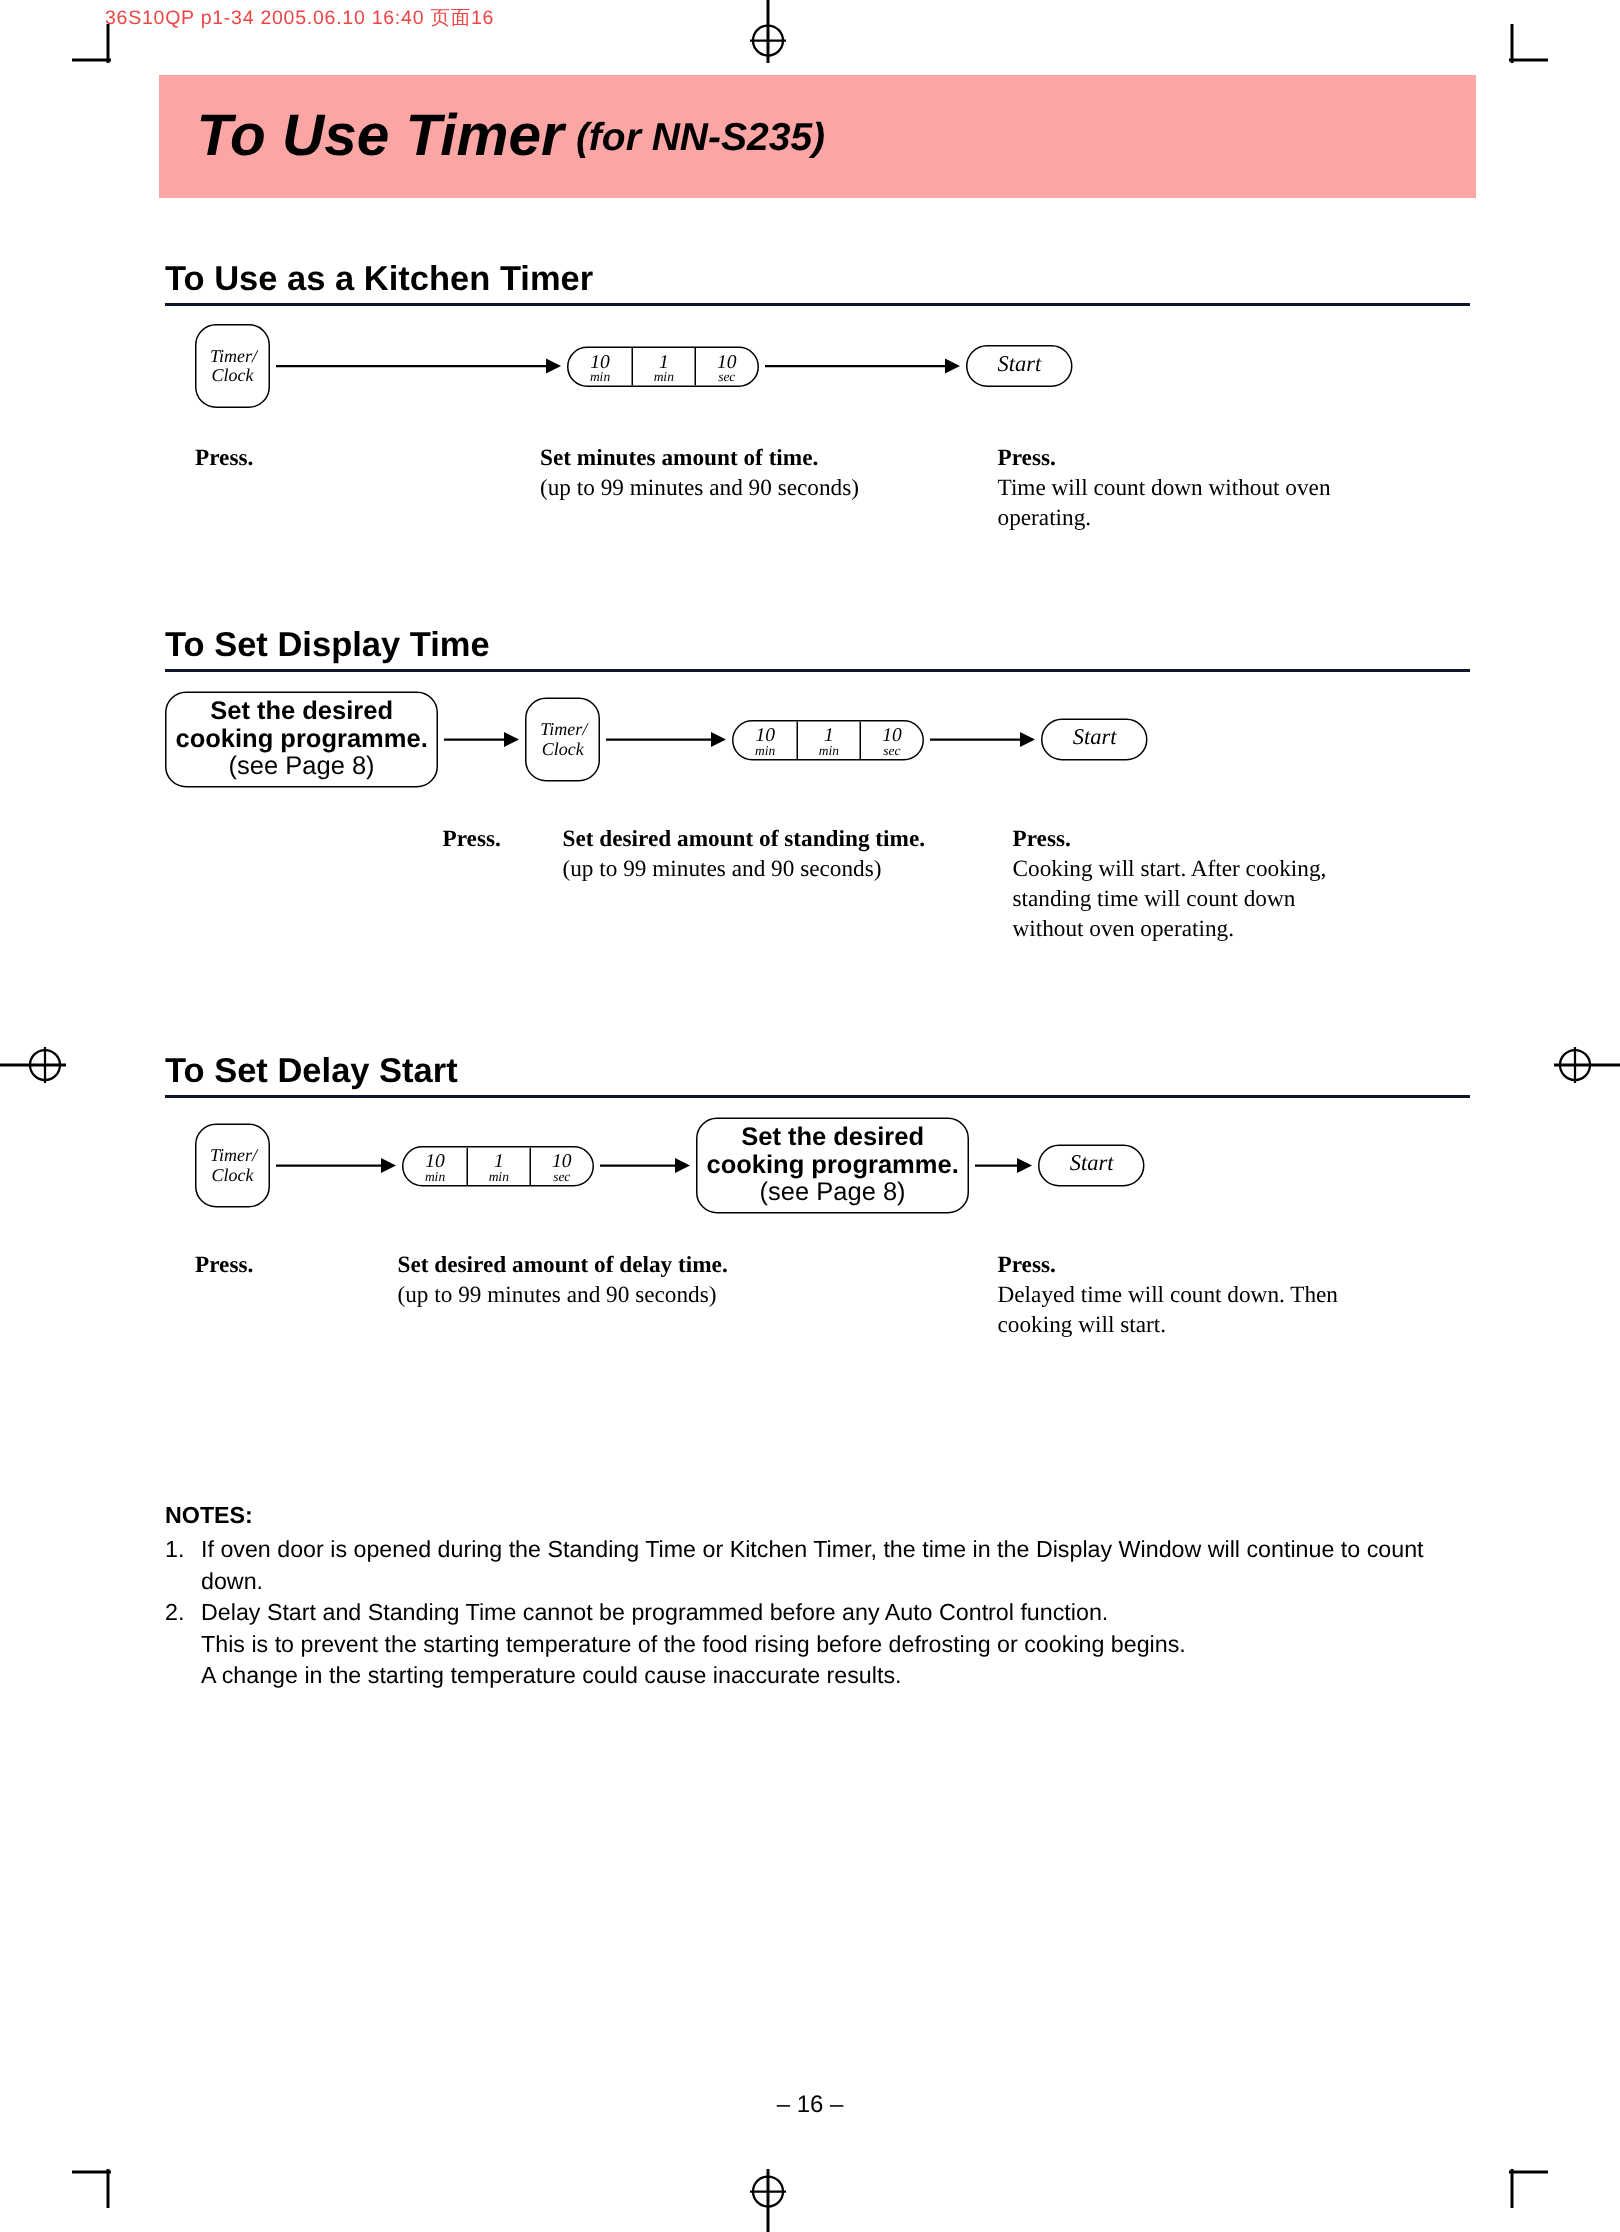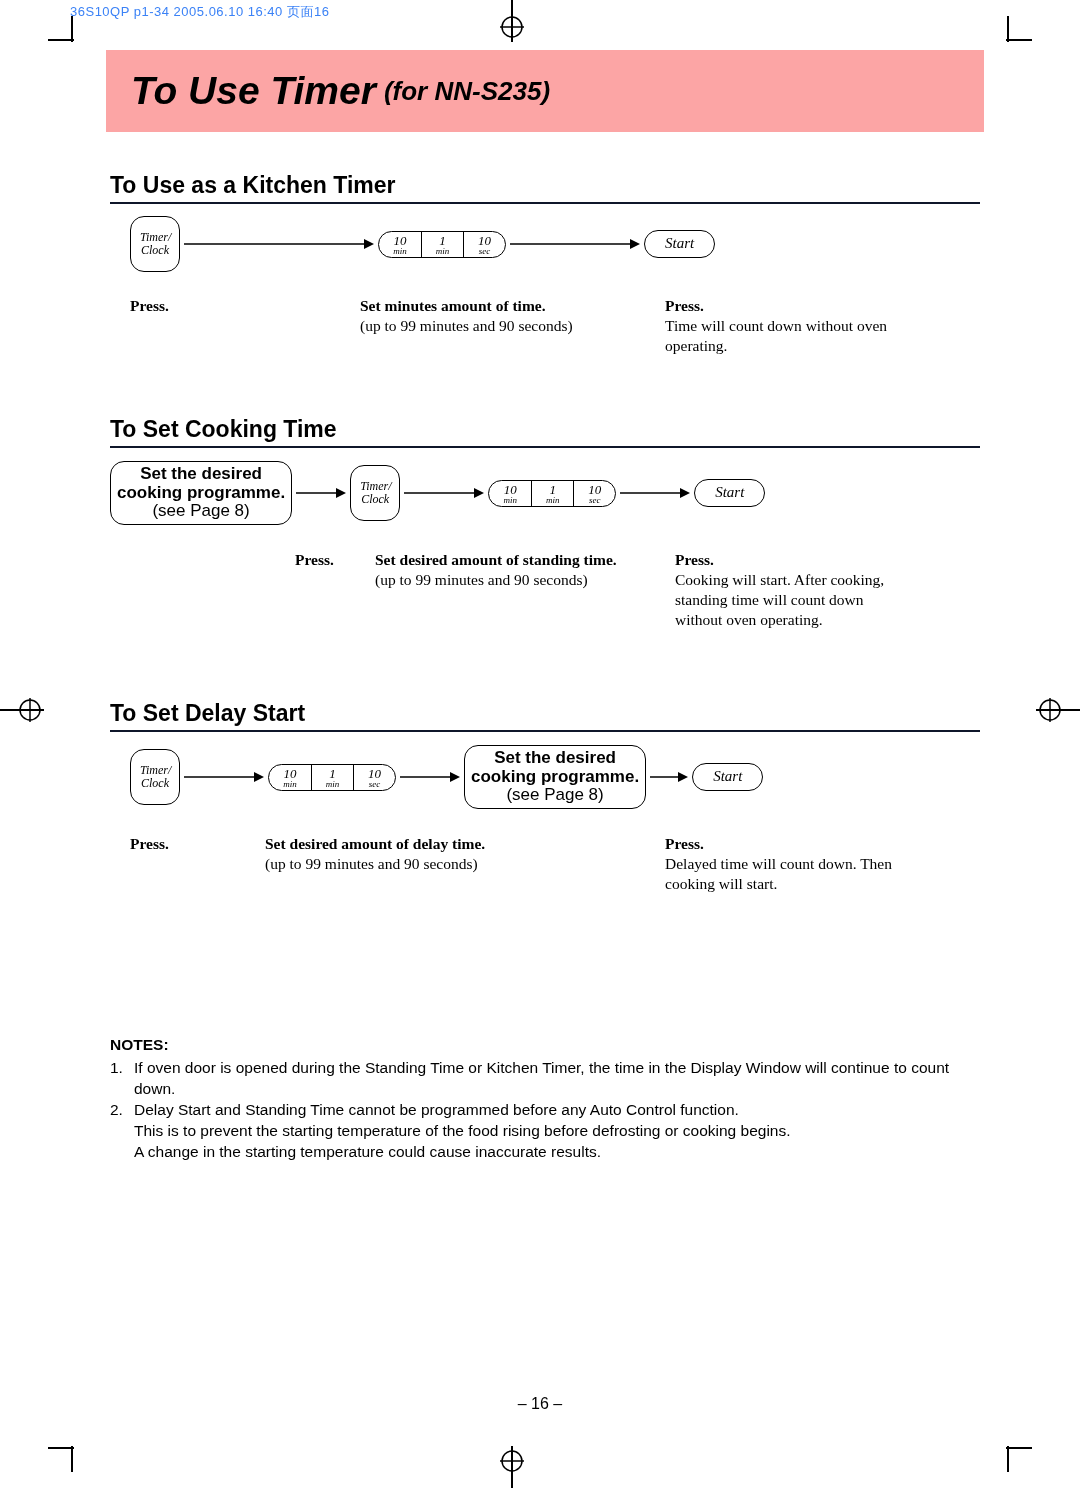--- a/index.html
+++ b/index.html
@@ -28,21 +28,21 @@
   
   .reg{position:absolute;}
   .reg svg{display:block;}
 
   .header-strip{
     position:absolute;
     left:70px;
     top:3px;
     font-size:13px;
     letter-spacing:0.5px;
-    color:#3b82f6;
+    color:#ef4444;
   }
 
   .content{
     position:absolute;
     left:var(--margin-l);
     right:var(--margin-r);
     top:var(--content-top);
   }
 
   
@@ -265,21 +265,21 @@
           </span>
         <span class="pill start">Start</span>
       </div>
     </div>
     <div class="captions" style="height:80px">
       <div class="cap" style="left:20px"><b>Press.</b></div>
       <div class="cap" style="left:250px;width:290px"><b>Set minutes amount of time.</b><br><span class="sub">(up to 99 minutes and 90 seconds)</span></div>
       <div class="cap" style="left:555px;width:230px"><b>Press.</b><br><span class="sub">Time will count down without oven operating.</span></div>
     </div>
 
-    <div class="section-title">To Set Cooking Time</div>
+    <div class="section-title">To Set Display Time</div>
     <div class="flow" style="height:60px;margin-top:30px">
       <div class="flow-row">
         <span class="pill prog"><span class="bold" style="white-space:pre-line">Set the desired
 cooking programme.</span><br><span>(see Page 8)</span></span>
         <span class="arrow">
             <svg width="50" height="12">
               <line x1="0" y1="6" x2="40" y2="6" stroke="#000" stroke-width="1.5"></line>
               <polygon points="40,1 50,6 40,11"></polygon>
             </svg>
           </span>
@@ -362,21 +362,21 @@
           </span>
         <span class="pill start">Start</span>
       </div>
     </div>
     <div class="captions" style="height:100px">
       <div class="cap" style="left:20px"><b>Press.</b></div>
       <div class="cap" style="left:155px;width:300px"><b>Set desired amount of delay time.</b><br><span class="sub">(up to 99 minutes and 90 seconds)</span></div>
       <div class="cap" style="left:555px;width:230px"><b>Press.</b><br><span class="sub">Delayed time will count down. Then cooking will start.</span></div>
     </div>
 
-    <div class="notes" style="margin-top:101px">
+    <div class="notes" style="margin-top:67px">
       <div class="notes-title">NOTES:</div>
       <div class="note-item">
         <div class="note-num">1.</div>
         <div>If oven door is opened during the Standing Time or Kitchen Timer, the time in the Display Window will continue to count down.</div>
       </div>
       <div class="note-item">
         <div class="note-num">2.</div>
         <div style="white-space:pre-line">Delay Start and Standing Time cannot be programmed before any Auto Control function.
 This is to prevent the starting temperature of the food rising before defrosting or cooking begins.
 A change in the starting temperature could cause inaccurate results.</div>

